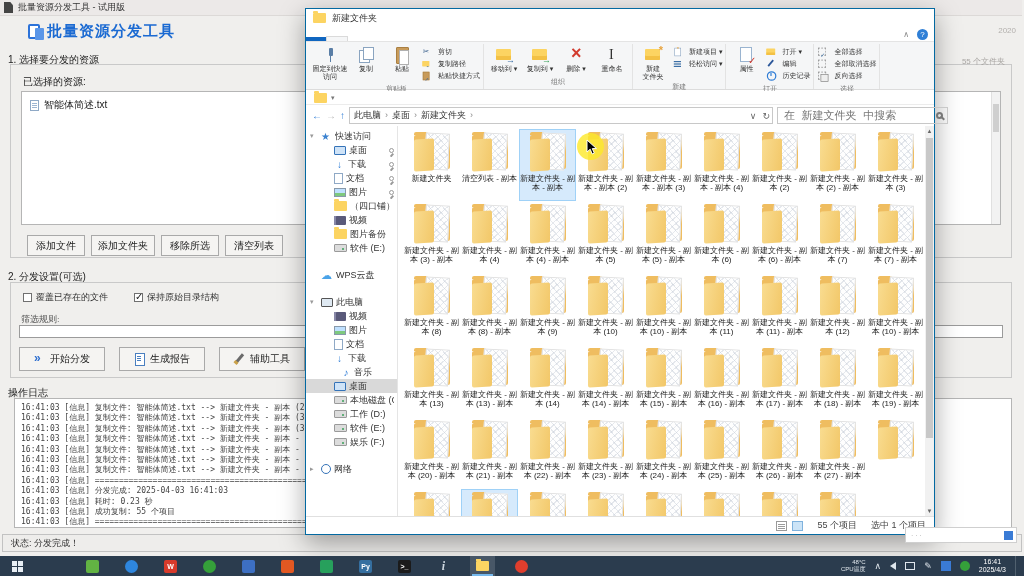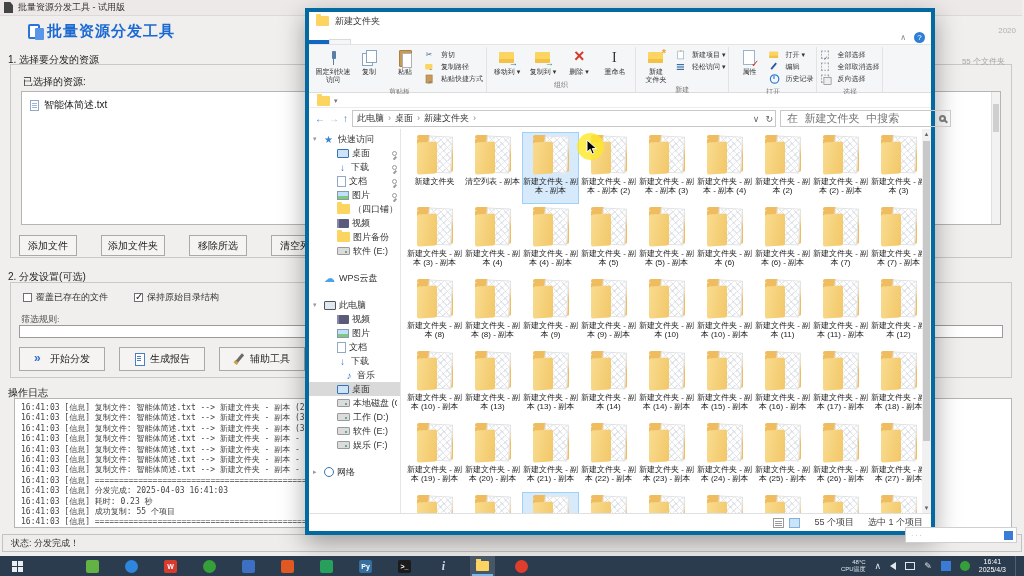--- a/index.html
+++ b/index.html
@@ -21,21 +21,21 @@
   .g1{top:64px;height:194px;}
   .g2{top:282px;height:96px;}
   .list-label{position:absolute;top:10px;left:12px;font-size:10px;color:#222;}
   .count-note{position:absolute;top:-9px;right:6px;font-size:8px;color:#a9a6a3;}
   .listbox{position:absolute;top:26px;left:10px;right:10px;height:134px;background:#fff;border:1px solid #b5b5b5;}
   .listbox .vsb{position:absolute;top:0;right:0;bottom:0;width:9px;background:#f2f2f2;border-left:1px solid #e0e0e0;}
   .listbox .vsb::before{content:"";position:absolute;top:12px;left:1px;width:6px;height:28px;background:#cfcfcf;}
   .file-item{display:flex;align-items:center;gap:5px;padding:6px 8px;font-size:10px;color:#222;}
   .ic-docsm{width:9px;height:11px;background:#fff;border:1px solid #8fa9c6;position:relative;display:inline-block;}
   .ic-docsm::before{content:"";position:absolute;left:1px;top:2px;right:1px;height:1px;background:#9db6d2;box-shadow:0 2px 0 #9db6d2,0 4px 0 #9db6d2;}
-  .btnrow1{position:absolute;top:170px;left:8px;display:flex;gap:24px;}
+  .btnrow1{position:absolute;top:170px;left:16px;display:flex;gap:6px;}
   .sbtn{height:21px;min-width:58px;padding:0 6px;font-size:10px;color:#222;background:#f5f4f2;border:1px solid #a9a9a9;}
   .cbrow-wrap{position:absolute;top:8px;left:12px;display:flex;gap:26px;}
   .cbrow{display:flex;align-items:center;gap:4px;font-size:9px;color:#333;}
   .cb{width:9px;height:9px;border:1px solid #707070;background:#fff;position:relative;display:inline-block;}
   .cbrow.checked .cb::after{content:"✓";position:absolute;top:-3px;left:0px;font-size:10px;color:#222;}
   .filter-label{position:absolute;top:30px;left:10px;font-size:9px;color:#555;font-family:Liberation Serif, serif;}
   .filter-input{position:absolute;top:42px;left:8px;right:8px;height:13px;background:#fff;border:1px solid #9b9b9b;}
   .btnrow2{position:absolute;top:64px;left:8px;display:flex;gap:14px;}
   .act-btn{height:24px;padding:0 14px;font-size:10px;color:#222;background:#f5f4f2;border:1px solid #a9a9a9;display:flex;align-items:center;gap:5px;}
   .ab-ico{display:inline-block;position:relative;width:11px;height:12px;}
@@ -43,21 +43,21 @@
   .ic-report::before{content:"";position:absolute;left:1px;top:0;width:8px;height:11px;background:#fff;border:1px solid #4a7fc0;}
   .ic-report::after{content:"";position:absolute;left:3px;top:3px;width:4px;height:1px;background:#4a7fc0;box-shadow:0 2px 0 #4a7fc0,0 4px 0 #4a7fc0;}
   .ic-tools::before{content:"";position:absolute;left:4px;top:0;width:3px;height:11px;background:#6b6b6b;transform:rotate(40deg);}
   .ic-tools::after{content:"";position:absolute;left:0px;top:8px;width:4px;height:3px;background:#caa24a;transform:rotate(40deg);}
   .log-label{position:absolute;top:386px;left:8px;font-size:10px;color:#222;}
   .logbox{position:absolute;top:398px;left:14px;width:998px;height:130px;background:#fff;border:1px solid #b5b5b5;overflow:hidden;padding:4px 6px;}
   .logline{font-family:"DejaVu Sans Mono","Liberation Mono",monospace;font-size:8px;line-height:10.4px;color:#444;white-space:nowrap;}
   .app-status{position:absolute;left:2px;right:2px;top:534px;height:18px;border:1px solid #c2c2c2;background:#eeedeb;display:flex;align-items:center;padding:0 8px;font-size:9px;color:#333;}
 
   
-  .explorer{position:absolute;left:305px;top:8px;width:630px;height:527px;background:#fff;border:4px solid #0369a1;box-shadow:0 8px 24px rgba(0,0,0,.35);z-index:10;}
+  .explorer{position:absolute;left:305px;top:8px;width:630px;height:527px;background:#fff;border:1px solid #0369a1;box-shadow:0 8px 24px rgba(0,0,0,.35);z-index:10;}
   .ex-titlebar{position:absolute;top:0;left:0;right:0;height:18px;background:#fff;display:flex;align-items:center;padding-left:7px;}
   .ex-title{font-size:9px;color:#333;margin-left:6px;}
   .winctl{position:absolute;right:0;top:0;height:18px;display:flex;}
   .winctl span{width:30px;text-align:center;font-size:9px;line-height:18px;color:#444;}
   .ic-folder{width:13px;height:10px;background:#fcd462;border-radius:1px;position:relative;display:inline-block;}
   .ic-folder::before{content:"";position:absolute;top:-2px;left:0;width:5px;height:2px;background:#fcd462;border-radius:1px 1px 0 0;}
   .ex-tabs{position:absolute;top:18px;left:0;right:0;height:15px;background:#fff;border-bottom:1px solid #e4e4e4;display:flex;align-items:flex-end;}
   .tab{font-size:9px;color:#444;padding:2px 10px;}
   .tab.t-file{background:#1066c0;color:#fff;}
   .tab.active{background:#f5f6f7;border:1px solid #dadada;border-bottom:none;color:#222;}
@@ -755,28 +755,20 @@
               <div class="fb-front"></div>
             </div>
             <div class="flabel">新建文件夹 - 副本 (9)</div>
           </div>
           <div class="fcell">
             <div class="fgrid-ico">
               <div class="fb-back"></div>
               <div class="fb-page"></div>
               <div class="fb-front"></div>
             </div>
-            <div class="flabel">新建文件夹 - 副本 (9) - 副本</div>
-          </div>
-          <div class="fcell">
-            <div class="fgrid-ico">
-              <div class="fb-back"></div>
-              <div class="fb-page"></div>
-              <div class="fb-front"></div>
-            </div>
             <div class="flabel">新建文件夹 - 副本 (10)</div>
           </div>
           <div class="fcell">
             <div class="fgrid-ico">
               <div class="fb-back"></div>
               <div class="fb-page"></div>
               <div class="fb-front"></div>
             </div>
             <div class="flabel">新建文件夹 - 副本 (10) - 副本</div>
           </div>

